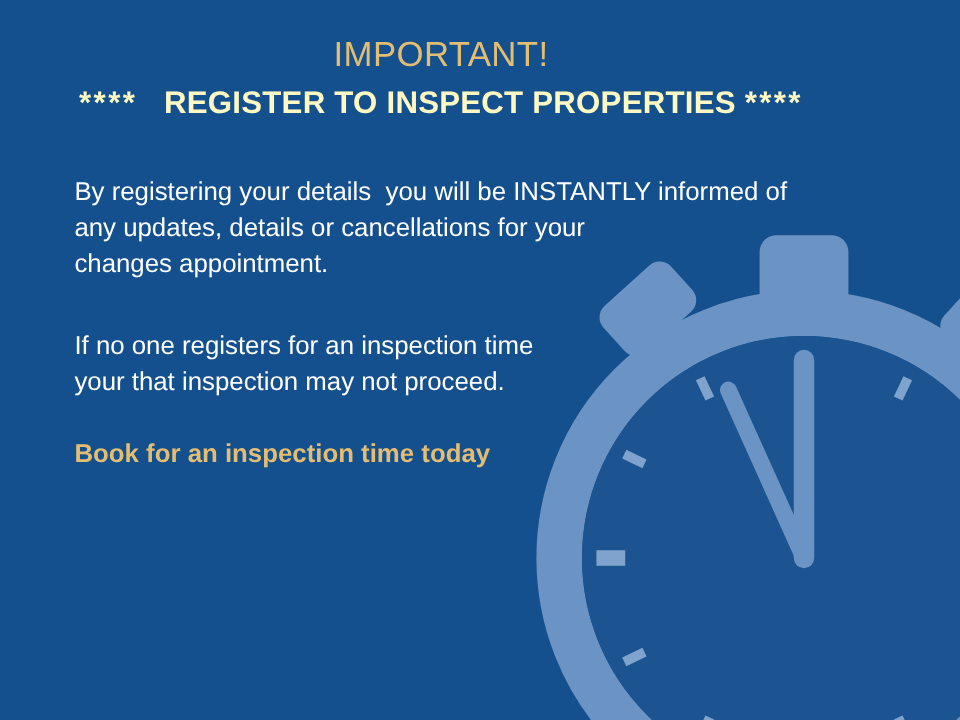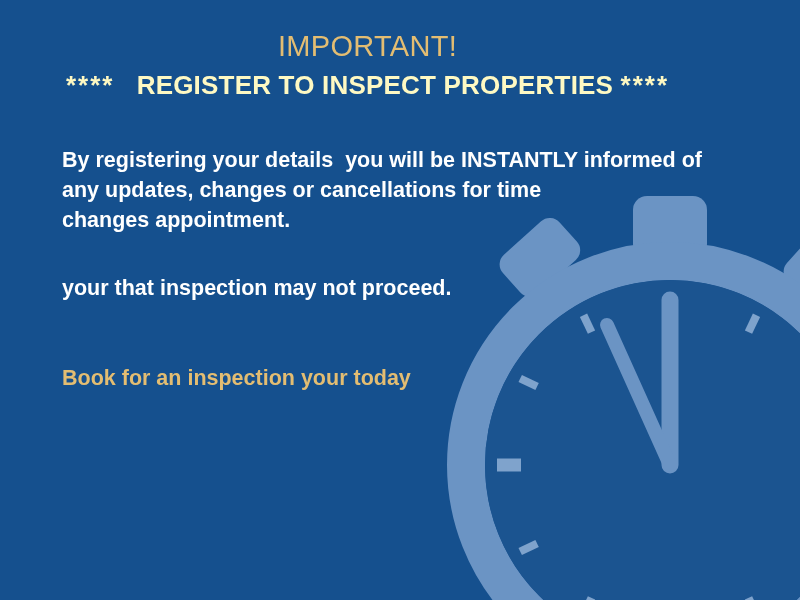--- a/index.html
+++ b/index.html
@@ -70,21 +70,21 @@
 
   .body-block {
     position: absolute;
     left: 62px;
     width: 680px;
   }
   .body-line {
     color: #FFFFFF;
     font-size: 21.5px;
     line-height: 30px;
-    font-weight: bold;
+    font-weight: normal;
     white-space: pre;
   }
 
   #para-1 { top: 145px; }
   #para-2 { top: 273px; }
   #para-3 { top: 363px; }
 
   .cta-line {
     color: #E3BD72;
     font-size: 21.5px;
@@ -163,26 +163,27 @@
         <span class="stars">****</span>
         <span>&nbsp; </span>
         <span>REGISTER TO INSPECT PROPERTIES</span>
         <span> </span>
         <span class="stars">****</span>
       </div>
     </div>
 
     <div class="body-block" id="para-1">
       <div class="body-line">By registering your details  you will be INSTANTLY informed of</div>
-      <div class="body-line">any updates, changes or cancellations for time</div>
+      <div class="body-line">any updates, details or cancellations for your</div>
       <div class="body-line">changes appointment.</div>
     </div>
 
     <div class="body-block" id="para-2">
+      <div class="body-line">If no one registers for an inspection time</div>
       <div class="body-line">your that inspection may not proceed.</div>
     </div>
 
     <div class="body-block" id="para-3">
-      <div class="cta-line">Book for an inspection your today</div>
+      <div class="cta-line">Book for an inspection time today</div>
     </div>
 
   </div>
 </div>
 
 </body></html>

